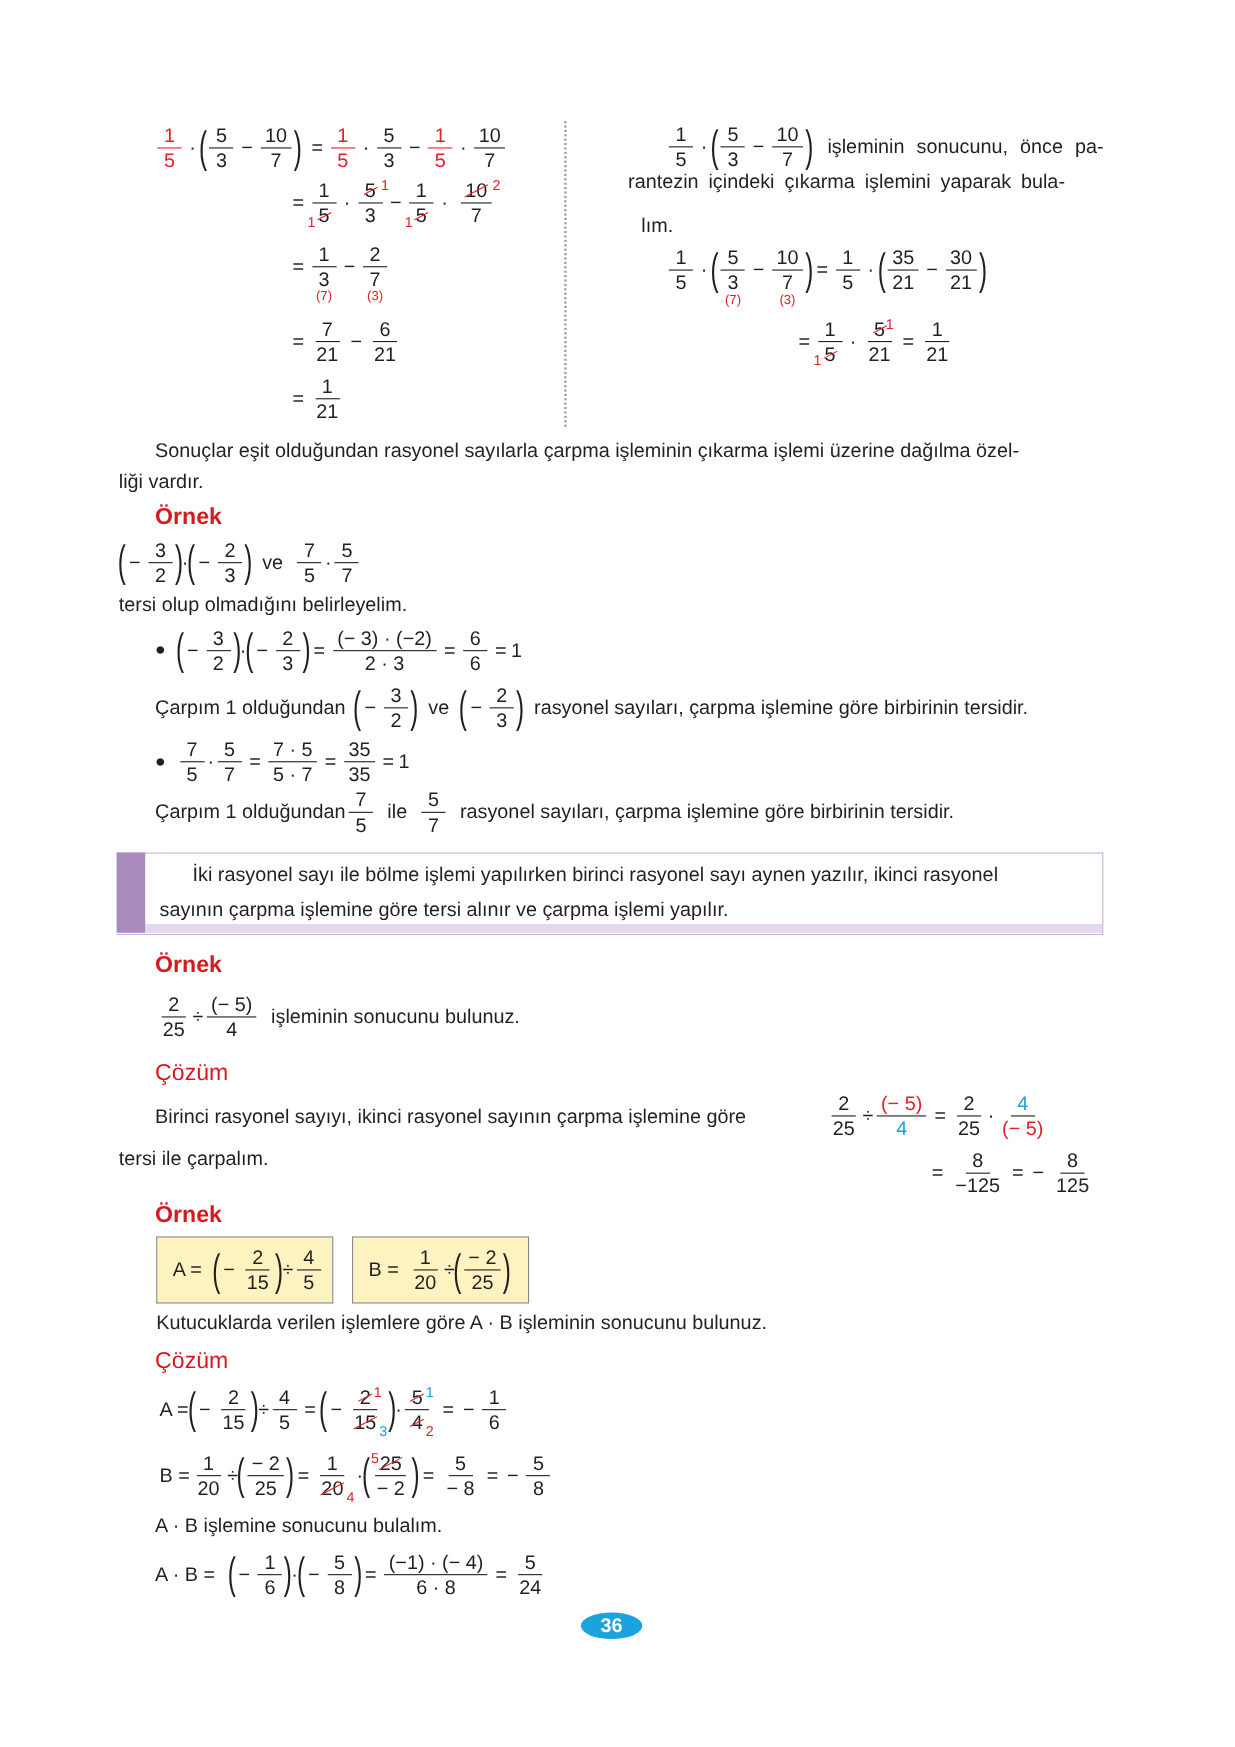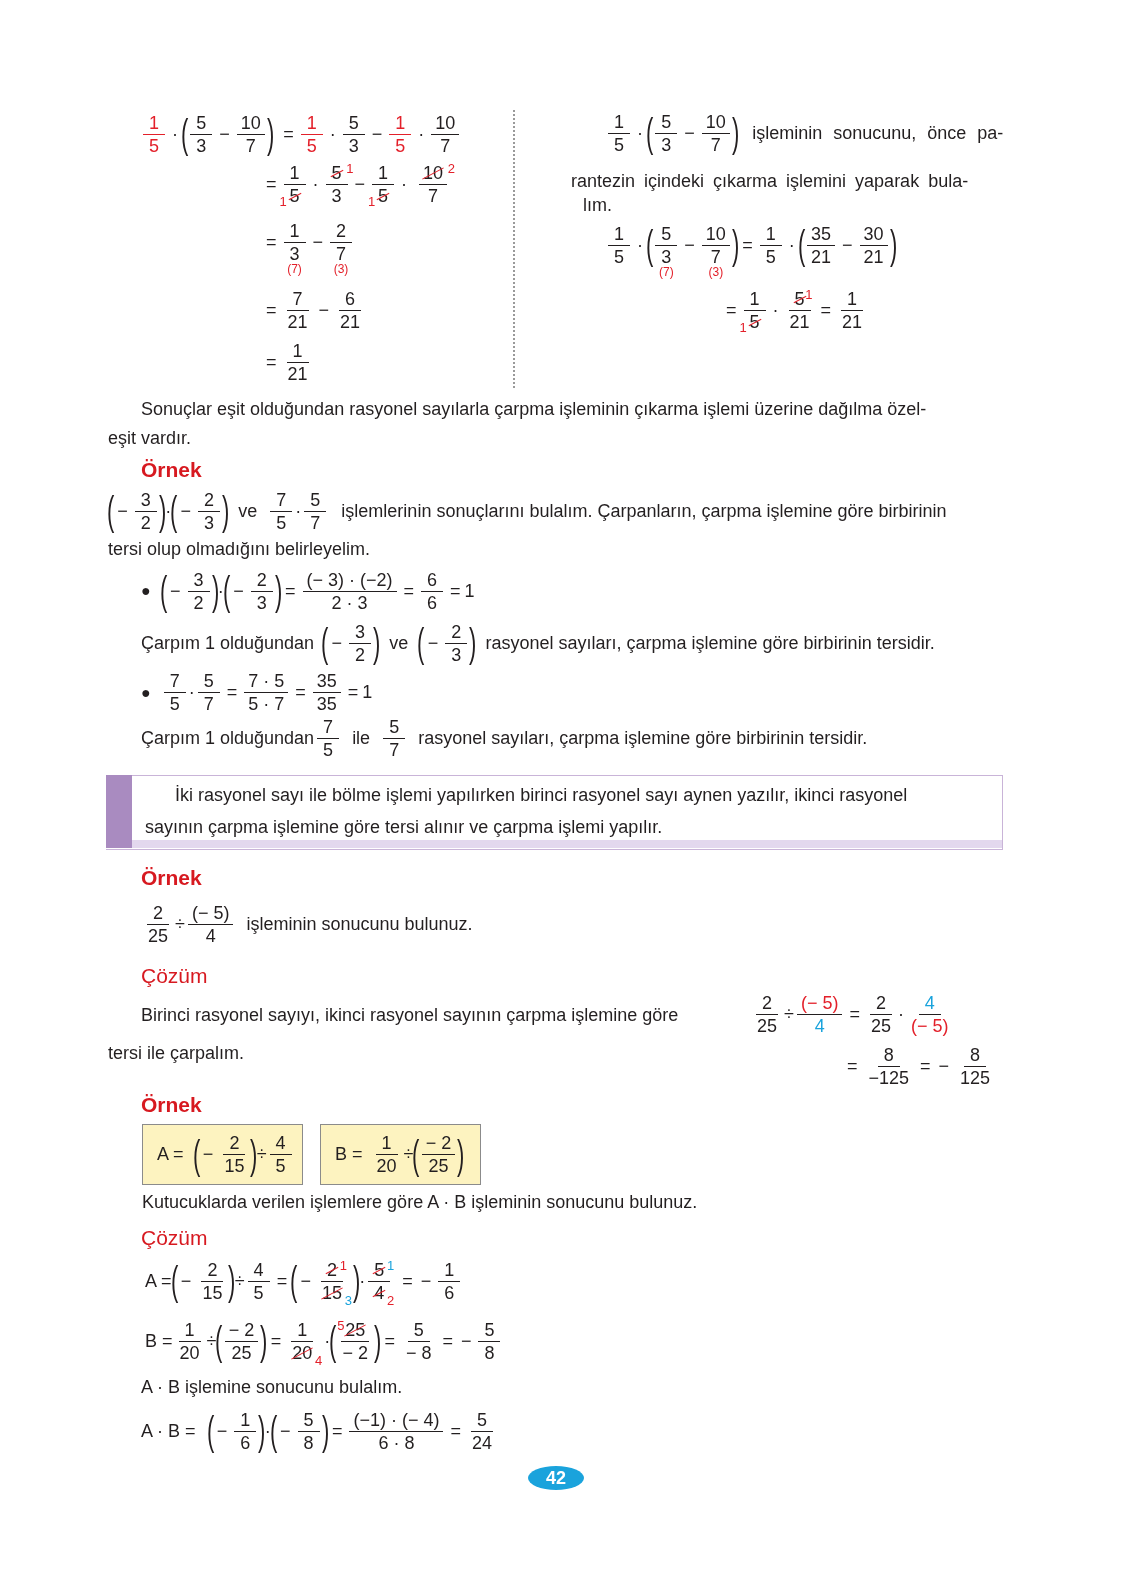--- a/index.html
+++ b/index.html
@@ -156,21 +156,21 @@
       </span>
     <span class="op">−</span>
     <span class="fr">
         <span class="n">10</span>
         <span class="d">7</span>
       </span>
     <span class="pr">)</span>
     <span style="margin-left:14px;word-spacing:6px">işleminin sonucunu, önce pa-</span>
   </div>
 </div>
-<div class="abs para" style="left:571px;top:162px;word-spacing:4px;text-align:center;">rantezin içindeki çıkarma işlemini yaparak bula-</div>
+<div class="abs para" style="left:571px;top:146px;word-spacing:4px;text-align:center;">rantezin içindeki çıkarma işlemini yaparak bula-</div>
 <div class="abs para" style="left:583px;top:186px;">lım.</div>
 
 <div class="abs" style="left:605px;top:222px;">
   <div class="m">
     <span class="fr">
         <span class="n">1</span>
         <span class="d">5</span>
       </span>
     <span class="op">·</span>
       <span class="pl">(</span>
@@ -220,21 +220,21 @@
       </span>
     <span class="op">=</span>
     <span class="fr">
         <span class="n">1</span>
         <span class="d">21</span>
       </span>
   </div>
 </div>
 
 <div class="abs para" style="left:141px;top:390px;text-align:center;">Sonuçlar eşit olduğundan rasyonel sayılarla çarpma işleminin çıkarma işlemi üzerine dağılma özel-</div>
-<div class="abs para" style="left:108px;top:419px;">eşit vardır.</div>
+<div class="abs para" style="left:108px;top:419px;">liği vardır.</div>
 
 <div class="abs heading" style="left:141px;top:458px;">Örnek</div>
 
 <div class="abs" style="left:108px;top:488px;">
   <div class="m">
     <span class="pl">(</span>
       <span class="op">−</span>
     <span class="fr">
         <span class="n">3</span>
         <span class="d">2</span>
@@ -251,21 +251,20 @@
     <span style="margin:0 10px">ve</span>
     <span class="fr">
         <span class="n">7</span>
         <span class="d">5</span>
       </span>
     <span>·</span>
     <span class="fr">
         <span class="n">5</span>
         <span class="d">7</span>
       </span>
-    <span style="margin-left:12px">işlemlerinin sonuçlarını bulalım. Çarpanların, çarpma işlemine göre birbirinin</span>
   </div>
 </div>
 <div class="abs para" style="left:108px;top:530px;">tersi olup olmadığını belirleyelim.</div>
 
 <div class="abs" style="left:141px;top:568px;">
   <div class="m">
     <span class="bullet">●</span>
     <span class="pl">(</span>
       <span class="op">−</span>
     <span class="fr">
@@ -567,13 +566,13 @@
         <span class="d">6 · 8</span>
       </span>
     <span class="op">=</span>
     <span class="fr">
         <span class="n">5</span>
         <span class="d">24</span>
       </span>
   </div>
 </div>
 
-<div class="pagenum">42</div>
+<div class="pagenum">36</div>
 
 </body></html>

